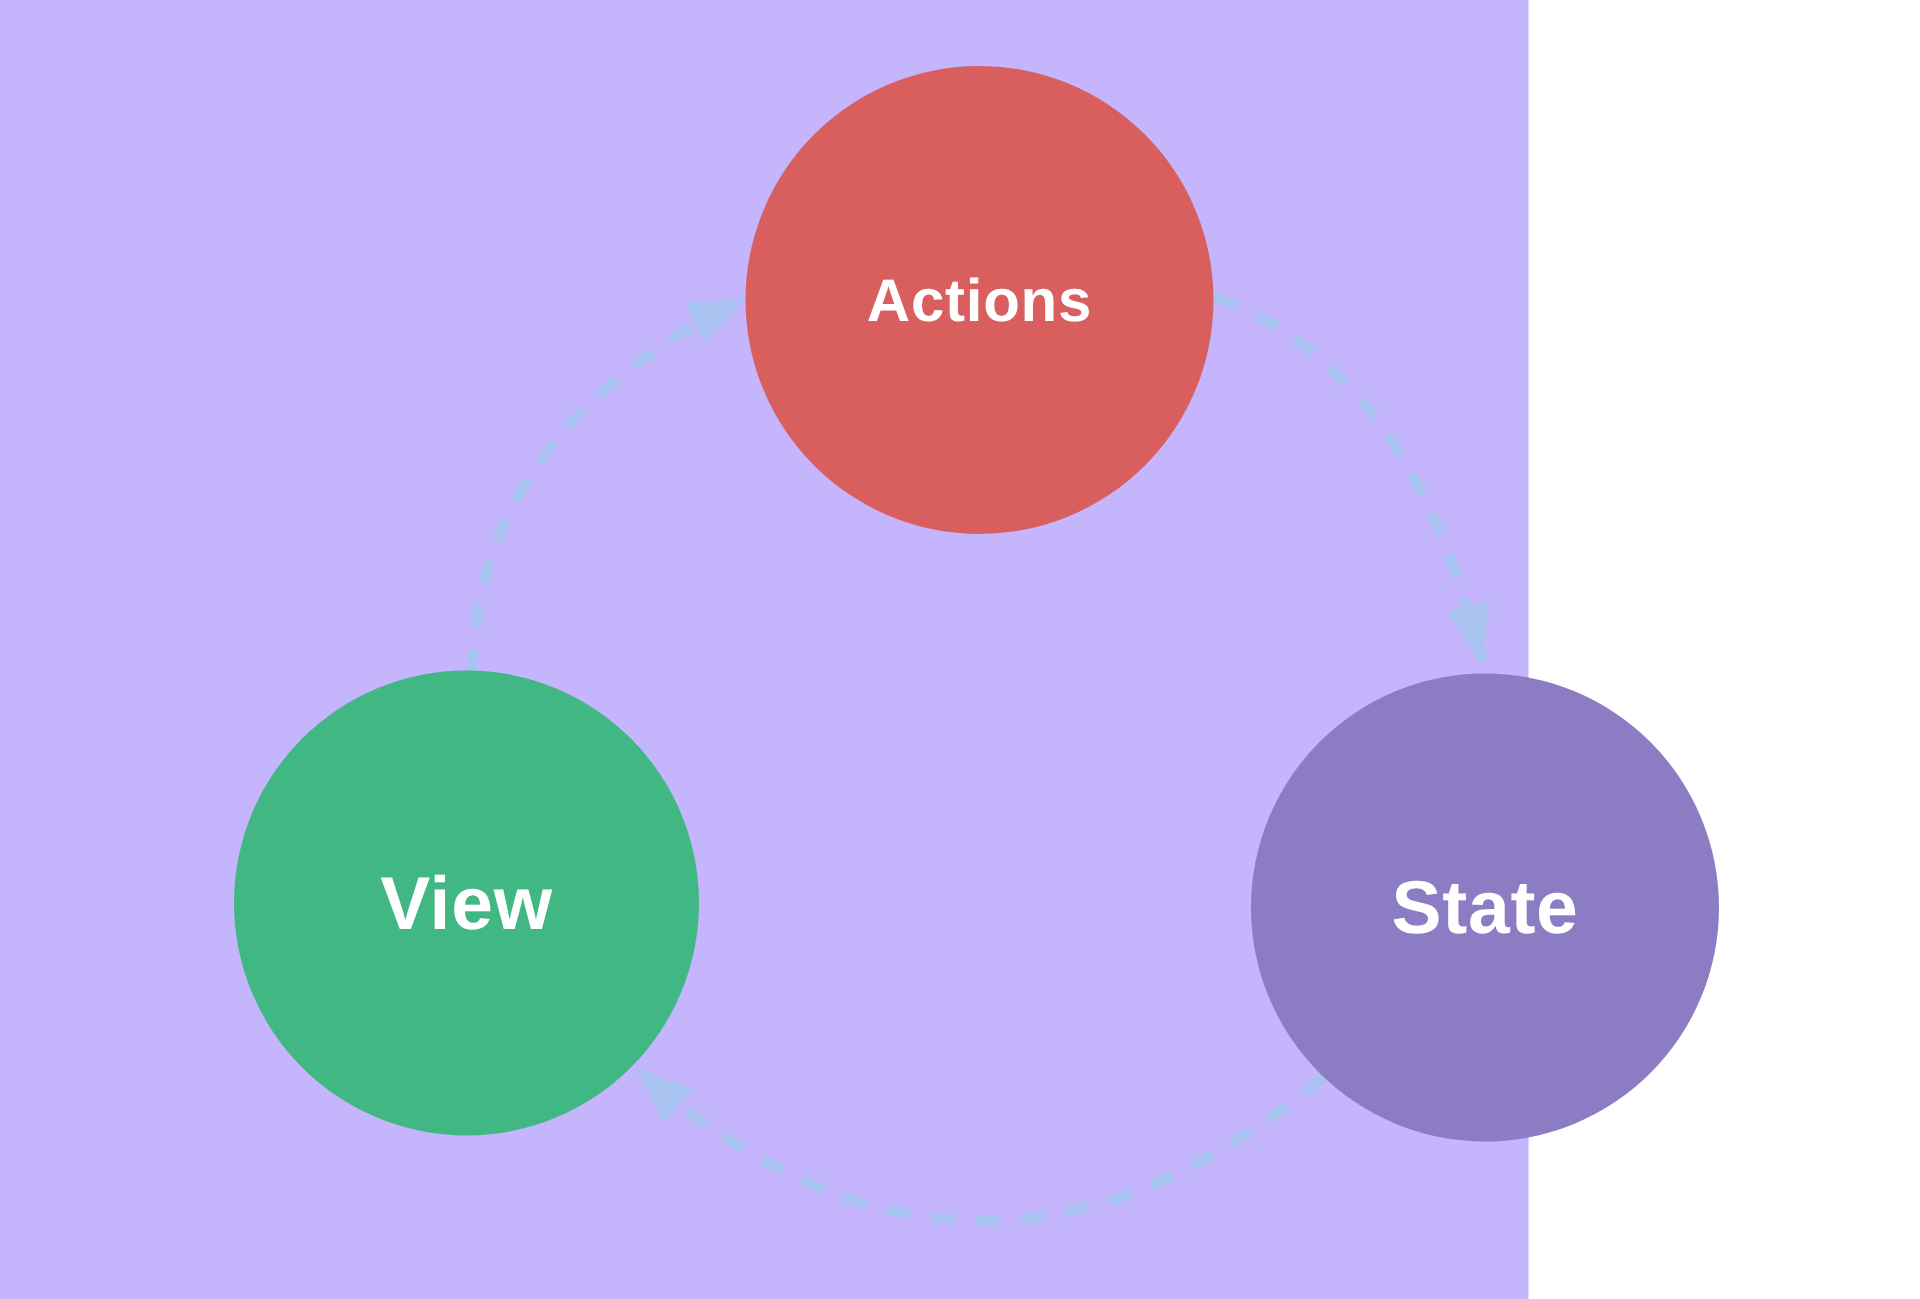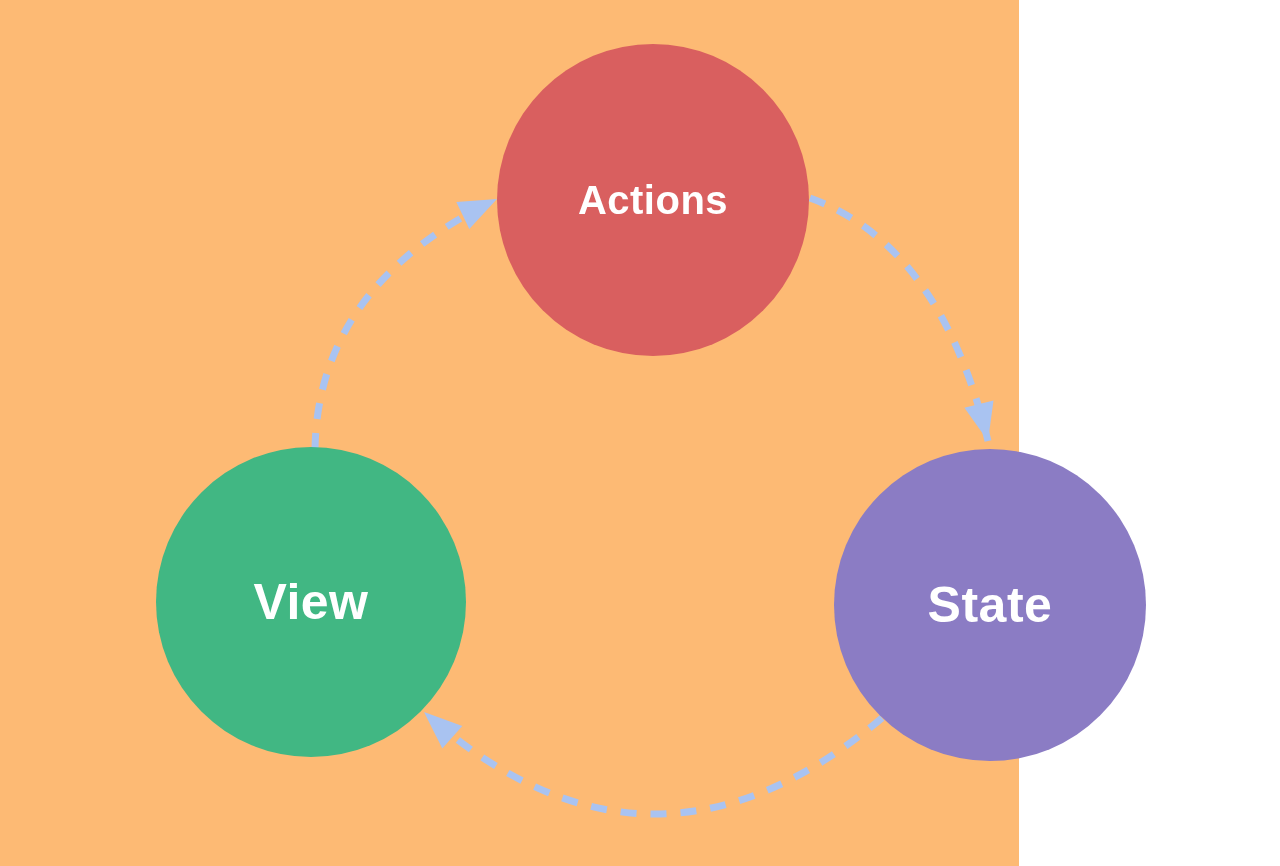--- a/index.html
+++ b/index.html
@@ -8,21 +8,21 @@
     width: 1280px;
     height: 866px;
     background: #ffffff;
     overflow: hidden;
     font-family: "Liberation Sans", sans-serif;
   }
   .stage {
     position: relative;
     width: 1019px;
     height: 866px;
-    background: #fdba74;
+    background: #c4b5fd;
   }
   svg { display: block; }
   .edge {
     fill: none;
     stroke-width: 7;
     stroke-dasharray: 16 14;
     stroke-linecap: butt;
   }
   .node-label {
     font-family: "Liberation Sans", sans-serif;

